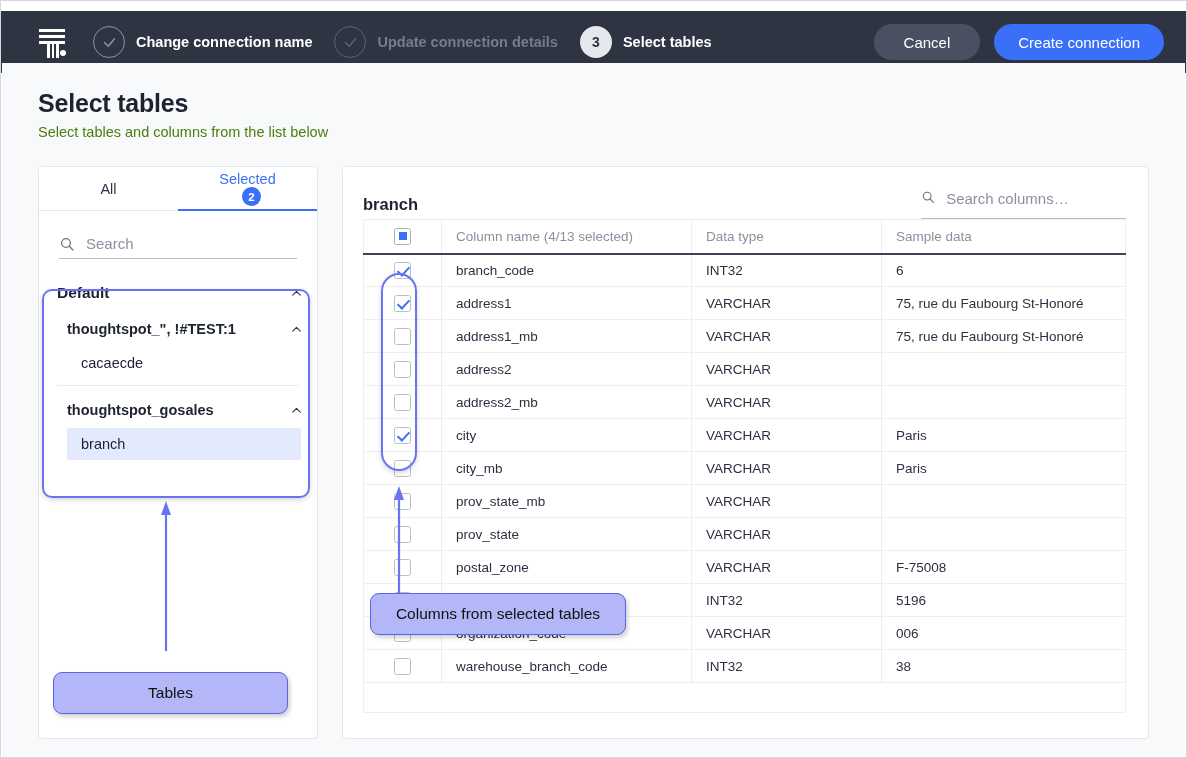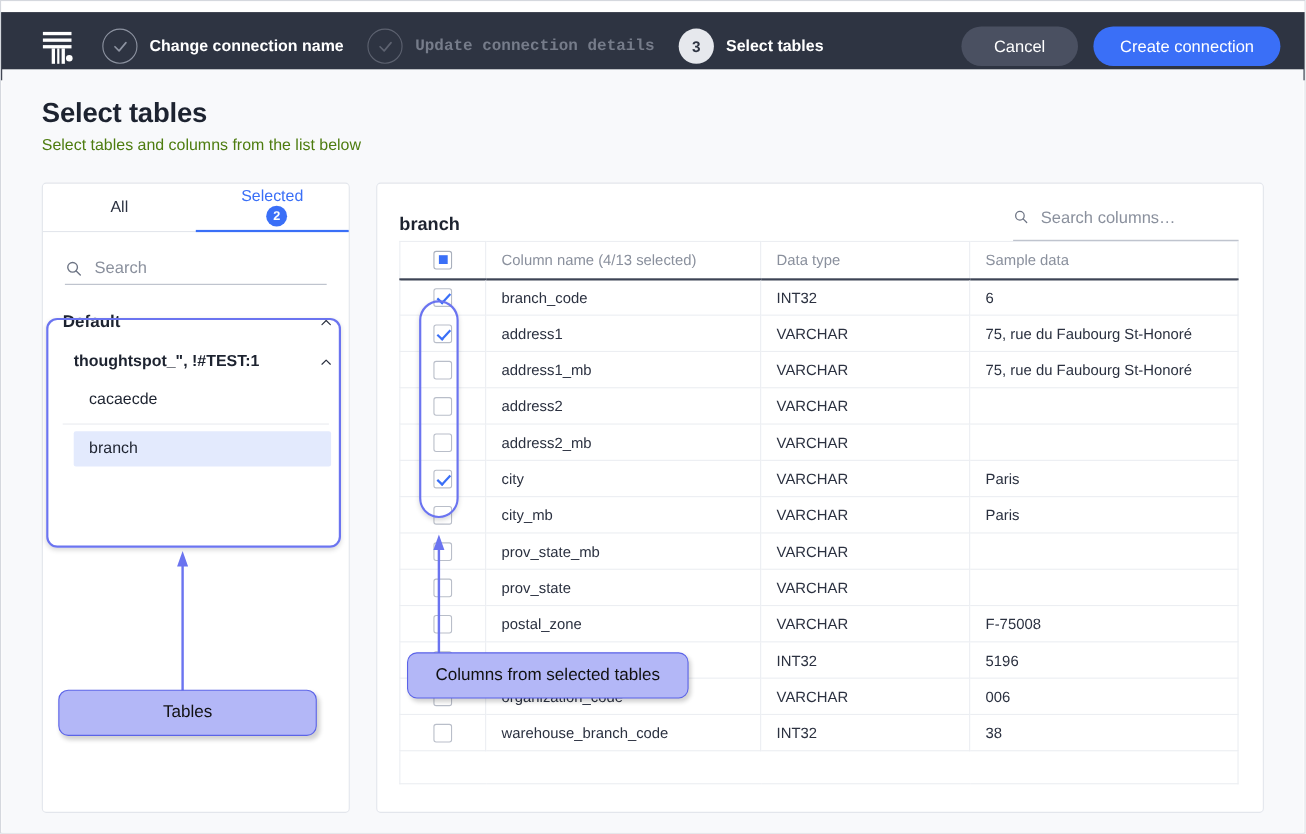--- a/index.html
+++ b/index.html
@@ -51,21 +51,21 @@
   .step-circle.done { border: 1.5px solid #8d93a1; }
   .step-circle.done.dim { border-color: #5d6270; }
   .step-circle.active { background: #e6e8ed; }
   .step-circle.active .num {
     font-size: 14px; font-weight: bold; color: #2e3442; line-height: 1;
   }
   .check-svg { width: 15px; height: 15px; display: block; }
   .step-label {
     font-size: 14.5px; font-weight: bold; color: #ffffff; white-space: nowrap;
   }
-  .step-label.dim { color: #767c8a; font-family: Liberation Mono, monospace; }
+  .step-label.dim { color: #767c8a; }
 
   .topbar-spacer { flex: 1 1 auto; }
 
   .btn {
     border: none; border-radius: 18px; height: 36px;
     font-family: "Liberation Sans", sans-serif;
     font-size: 15px; cursor: pointer; white-space: nowrap;
   }
   .btn-cancel { background: #4a5061; color: #ffffff; padding: 0 30px; margin-right: 14px; }
   .btn-create { background: #3a6ff7; color: #ffffff; padding: 0 24px; }
@@ -297,20 +297,26 @@
               <path d="M5 15 L12 8 L19 15" fill="none" stroke="#2b3140" stroke-width="2" stroke-linecap="round" stroke-linejoin="round"></path>
             </svg>
           </div>
 
           <div class="tree-row tree-l2">
             <span class="lbl">cacaecde</span>
           </div>
 
           <div class="divider"></div>
 
+          <div class="tree-row tree-l1">
+            <span class="lbl">thoughtspot_gosales</span>
+            <svg width="13" height="13" viewBox="0 0 24 24">
+              <path d="M5 15 L12 8 L19 15" fill="none" stroke="#2b3140" stroke-width="2" stroke-linecap="round" stroke-linejoin="round"></path>
+            </svg>
+          </div>
 
           <div class="tree-row tree-l2 sel">
             <span class="lbl">branch</span>
           </div>
 
         </div>
       </div>
 
       <div class="right-panel">
 
@@ -431,21 +437,21 @@
 
     <div class="hl-pill" style="left:380px; top:272px; width:36px; height:198px;"></div>
 
     <svg style="position:absolute; left:0; top:0; width:1187px; height:758px;">
       <line x1="165" y1="650" x2="165" y2="512" stroke="#6b74f0" stroke-width="2.2"></line>
       <path d="M165 500 L160 514 L170 514 Z" fill="#6b74f0"></path>
       <line x1="398" y1="598" x2="398" y2="497" stroke="#6b74f0" stroke-width="2.2"></line>
       <path d="M398 485 L393 499 L403 499 Z" fill="#6b74f0"></path>
     </svg>
 
-    <div class="anno-box" style="left:52px; top:626px; width:235px; height:42px;">
+    <div class="anno-box" style="left:52px; top:671px; width:235px; height:42px;">
       <span>Tables</span>
     </div>
 
     <div class="anno-box" style="left:369px; top:592px; width:256px; height:42px;">
       <span>Columns from selected tables</span>
     </div>
 
   </div>
 </div>
 

